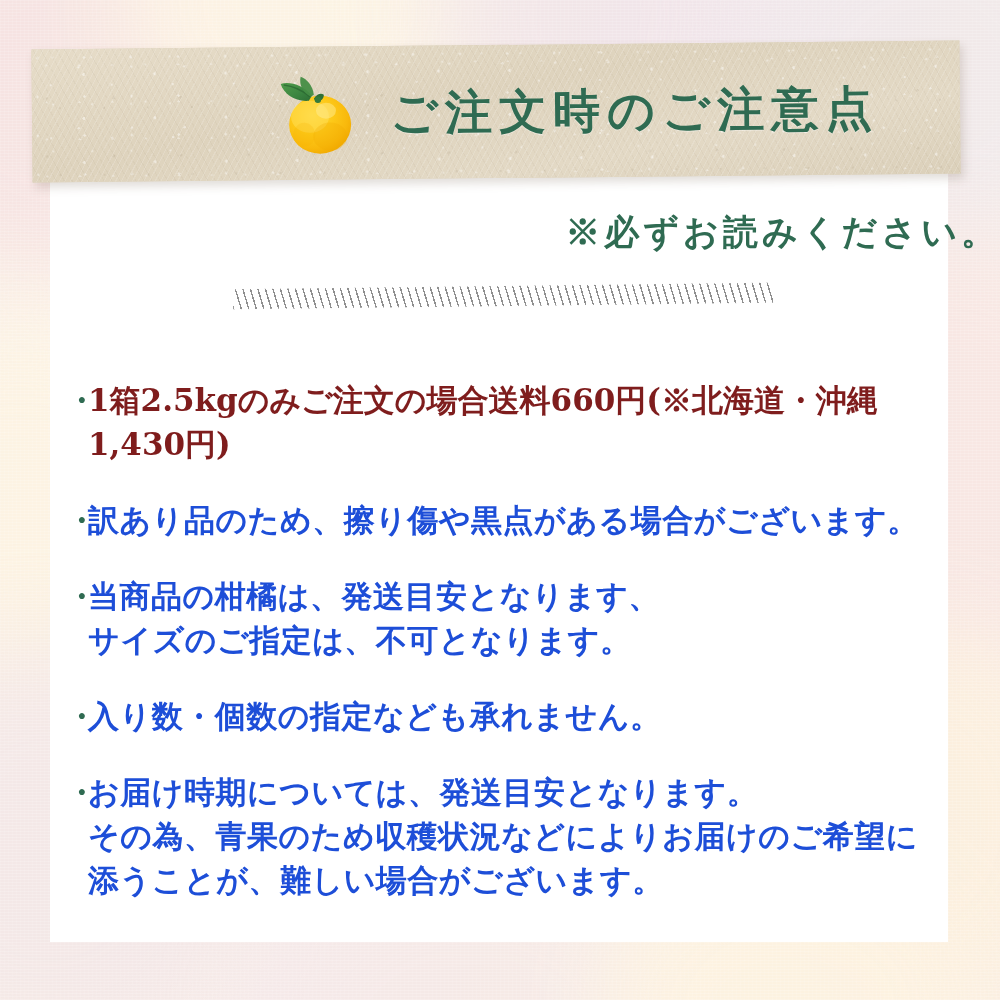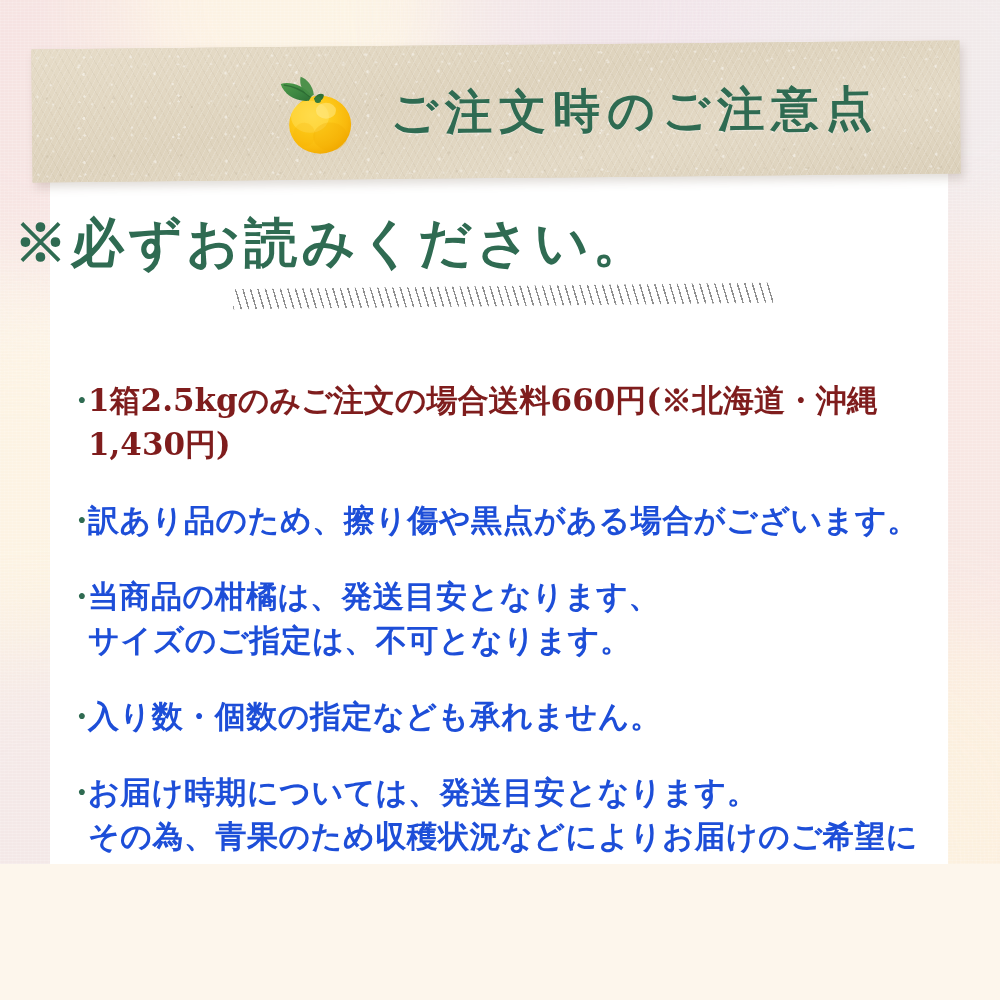--- a/index.html
+++ b/index.html
@@ -12,21 +12,21 @@
     height: 1000px;
     overflow: hidden;
     font-family: "DejaVu Serif", "Liberation Serif", serif;
     background: #fdf6ec;
   }
 
   
   #canvas {
     position: relative;
     width: 1000px;
-    height: 864px;
+    height: 1000px;
     overflow: hidden;
     background: #fbf3e6;
   }
 
   
   .bg-layer {
     position: absolute;
     inset: 0;
     pointer-events: none;
   }
@@ -139,23 +139,23 @@
     white-space: nowrap;
     text-shadow: 0 1px 0 rgba(255,255,255,.35);
   }
 
   
   #subheading {
     position: absolute;
     left: 0;
     right: 0;
     top: 212px;
-    text-align: left;
+    text-align: right;
     z-index: 6;
-    font-size: 53px;
+    font-size: 35px;
     line-height: 1.15;
     letter-spacing: 4px;
     font-weight: 700;
     color: #2f6b52;
     padding-left: 14px;
   }
 
   
   #divider {
     position: absolute;

